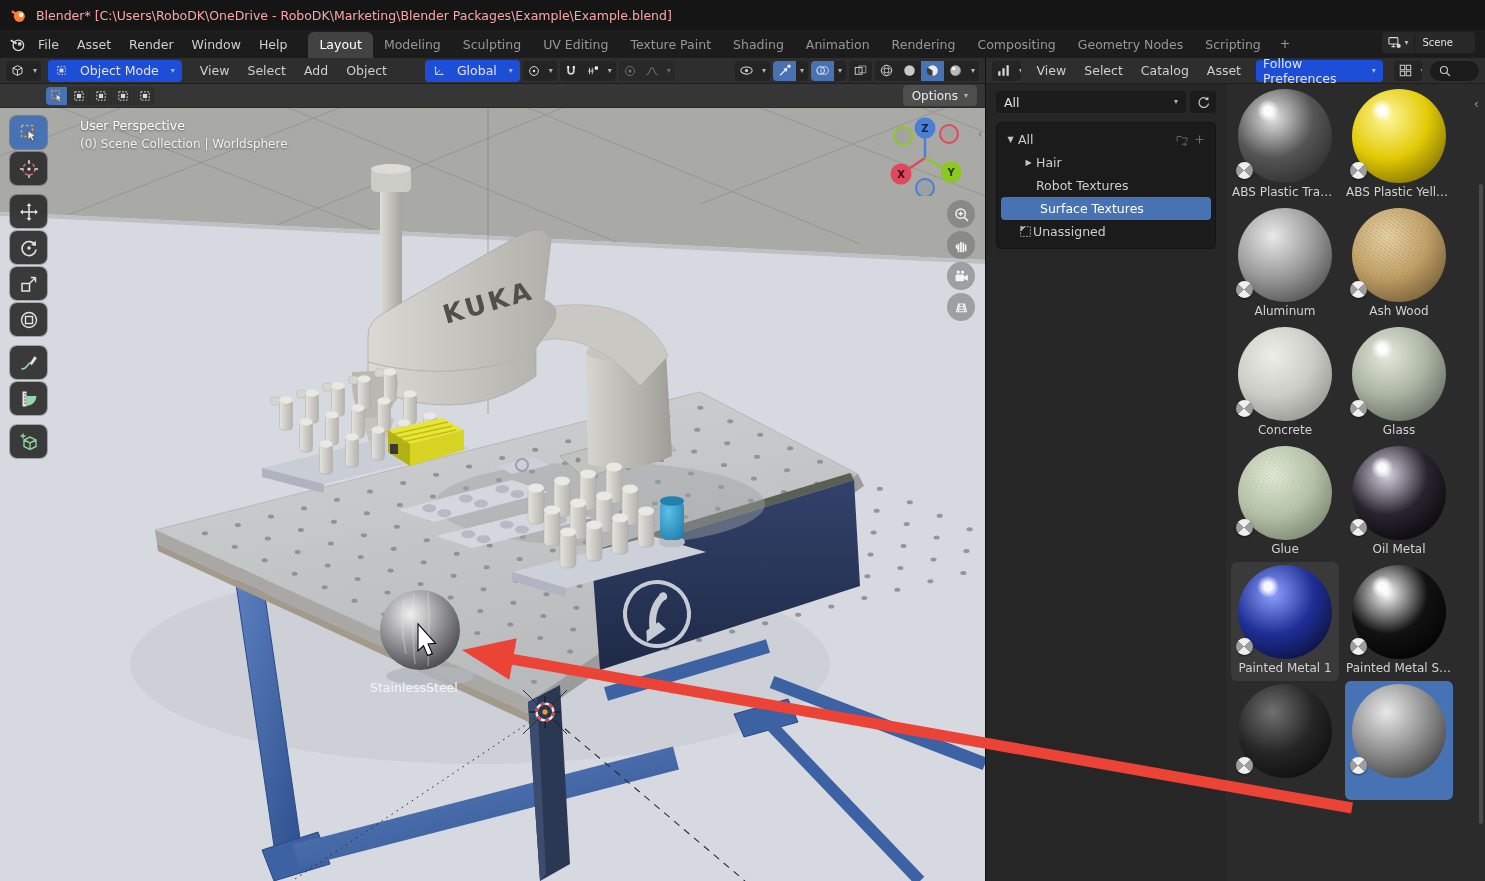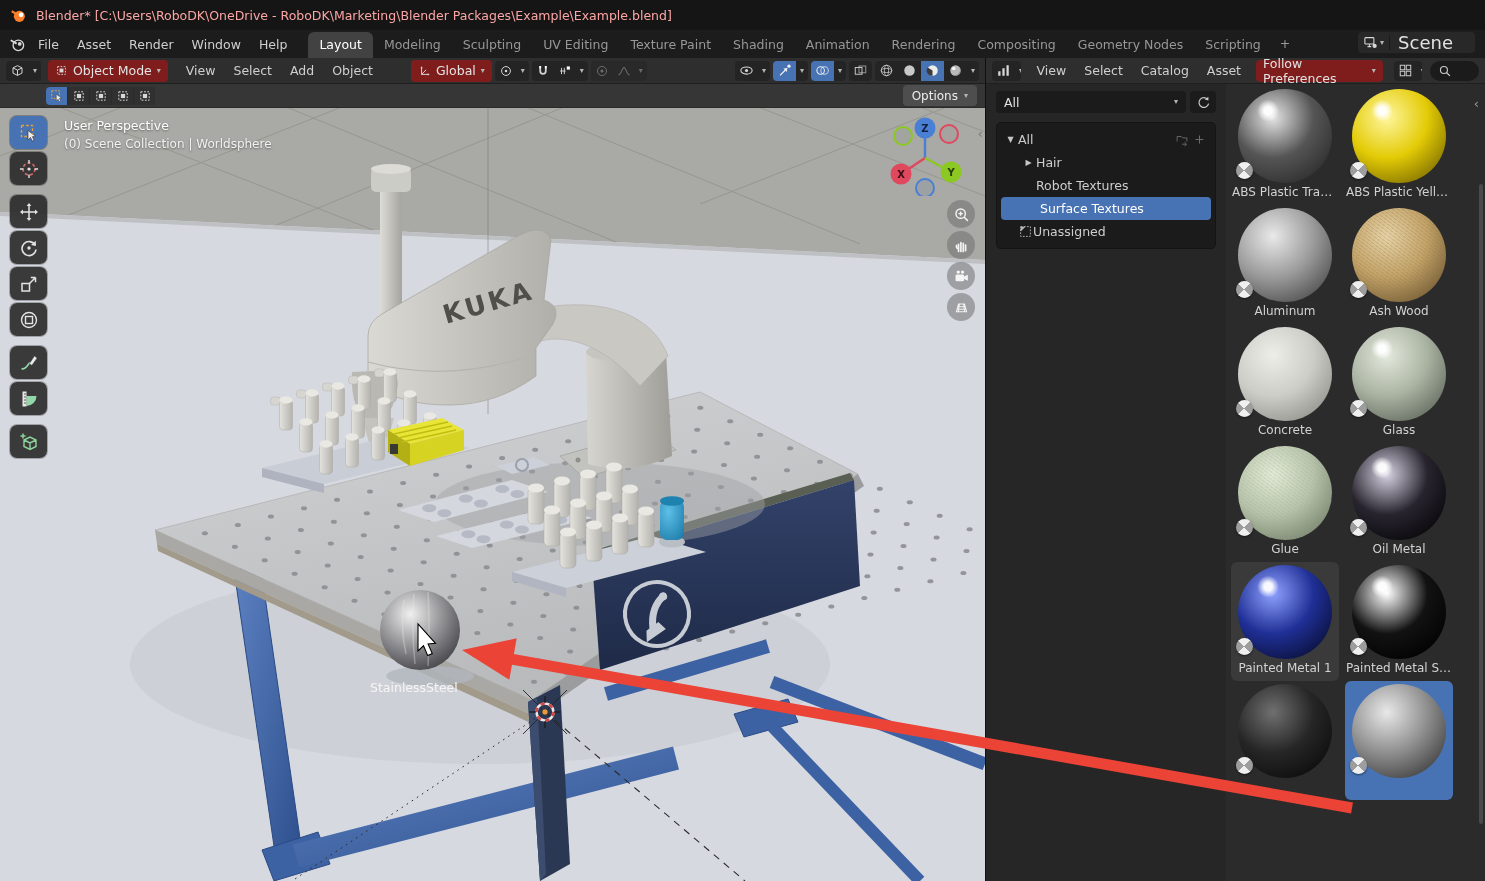--- a/index.html
+++ b/index.html
@@ -8,40 +8,40 @@
   .topbar{height:28px;background:#1c1c1c;display:flex;align-items:flex-end;}
   .topbar-inner{display:flex;align-items:center;height:28px;width:100%;}
   .hmenu{display:flex;}
   .hmenu-item{padding:4px 9px;color:#cfcfcf;font-size:12.5px;border-radius:3px;cursor:default;}
   .tabs{display:flex;align-items:flex-end;margin-left:12px;height:28px;}
   .tab{padding:5px 11px 6px;font-size:12.5px;color:#979797;border-radius:6px 6px 0 0;}
   .tab.active{background:#424242;color:#ffffff;}
   .tab.addtab{color:#9a9a9a;padding:5px 8px 6px;}
   .scene-select{margin-left:auto;margin-right:10px;display:flex;align-items:center;background:#282828;border-radius:4px;height:21px;margin-bottom:3px;}
   .scene-select .icpart{display:flex;align-items:center;gap:2px;padding:0 5px;border-right:1px solid #1a1a1a;}
-  .scene-select .lbl{padding:0 22px 0 8px;color:#e2e2e2;font-size:18px;text-align:right;}
+  .scene-select .lbl{padding:0 22px 0 8px;color:#e2e2e2;font-size:10px;text-align:right;}
   .caret{color:#b5b5b5;font-size:8px;line-height:1;}
   .main{display:flex;height:823px;}
   
   .viewport{width:985px;position:relative;background:#d6d8df;overflow:hidden;}
   .edheader{height:26px;background:#2e2e2e;display:flex;align-items:center;padding:0 6px;gap:3px;border-bottom:1px solid #1f1f1f;box-sizing:border-box;}
-  .pill{display:flex;align-items:center;gap:5px;background:#7f1d1d;border-radius:4px;padding:2px 7px;color:#e3e3e3;font-size:12.5px;height:18px;}
+  .pill{display:flex;align-items:center;gap:12px;background:#1d4ed8;border-radius:4px;padding:2px 7px;color:#e3e3e3;font-size:12.5px;height:18px;}
   .seg{display:flex;align-items:center;background:#242424;border-radius:4px;overflow:hidden;height:20px;}
   .seg .ic{display:flex;align-items:center;justify-content:center;padding:2px 4px;height:16px;}
   .seg .ic.active{background:#4772b3;}
   .seg .car{padding:0 4px;}
   .dim{opacity:.45;}
   .vp-canvas{position:absolute;top:26px;left:0;width:985px;height:797px;}
   .vp-canvas svg.scene{position:absolute;top:0;left:0;}
   .tool-settings{position:absolute;top:0;left:0;right:0;height:24px;background:#363636;border-bottom:1px solid #2a2a2a;display:flex;align-items:center;padding:0 8px 0 46px;box-sizing:border-box;z-index:5;}
   .mode-group{display:flex;gap:1px;background:#2b2b2b;border-radius:4px;overflow:hidden;}
   .mode-btn{width:21px;height:18px;display:flex;align-items:center;justify-content:center;background:#303030;}
   .mode-btn.active{background:#4772b3;}
   .options-btn{margin-left:auto;display:flex;align-items:center;gap:6px;background:#4e4e4e;border-radius:4px;padding:2px 9px;color:#ececec;font-size:12px;height:17px;}
-  .vp-overlay-text{position:absolute;left:64px;top:32px;z-index:4;color:#ffffff;font-size:12.5px;text-shadow:0 1px 2px rgba(40,40,40,.55);line-height:19px;pointer-events:none;}
+  .vp-overlay-text{position:absolute;left:80px;top:32px;z-index:4;color:#ffffff;font-size:12.5px;text-shadow:0 1px 2px rgba(40,40,40,.55);line-height:19px;pointer-events:none;}
   .vp-overlay-text .l2{font-size:12px;color:#f2f2f2;}
   .vp-toolbar{position:absolute;left:10px;top:32px;z-index:6;display:flex;flex-direction:column;width:37px;}
   .tbtn{width:37px;height:33px;border-radius:7px;background:rgba(44,44,44,.92);display:flex;align-items:center;justify-content:center;margin-bottom:3px;box-shadow:0 0 0 1px rgba(0,0,0,.25);}
   .tbtn.active{background:#4772b3;}
   .tgap{height:7px;}
   .nav-gizmo{position:absolute;top:28px;right:18px;width:84px;height:84px;z-index:6;}
   .nav-btns{position:absolute;top:116px;right:10px;z-index:6;display:flex;flex-direction:column;gap:3px;}
   .nav-circle{width:28px;height:28px;border-radius:50%;background:rgba(112,112,112,.55);display:flex;align-items:center;justify-content:center;}
   .vp-collapse{position:absolute;top:42px;right:2px;color:#777;font-size:13px;z-index:6;}
   

